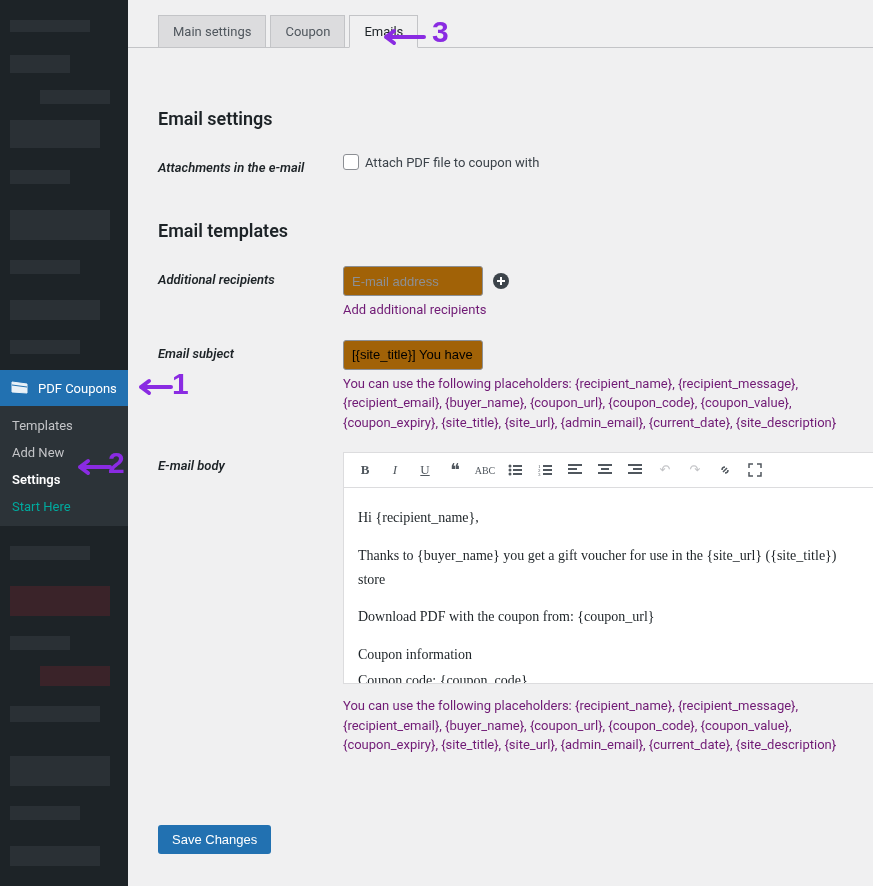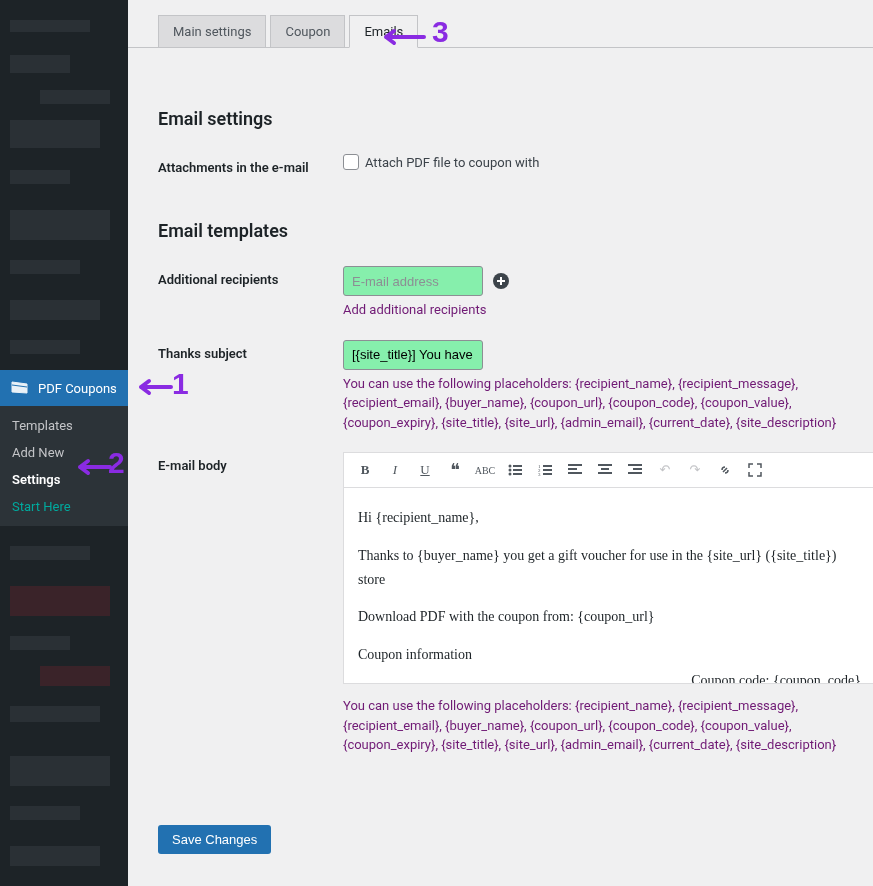--- a/index.html
+++ b/index.html
@@ -139,20 +139,21 @@
       align-items: flex-start;
       margin-bottom: 20px;
     }
     .form-label {
       width: 185px;
       flex-shrink: 0;
       font-size: 13px;
       font-weight: 600;
       color: #1d2327;
       padding-top: 6px;
+      font-style: italic;
     }
     .form-field {
       flex: 1;
     }
     .checkbox-wrap {
       display: flex;
       align-items: center;
       gap: 6px;
     }
     .checkbox {
@@ -166,21 +167,21 @@
       font-size: 13px;
       color: #3c434a;
     }
     .text-input {
       width: 140px;
       padding: 4px 8px;
       border: 1px solid #8c8f94;
       border-radius: 3px;
       font-size: 13px;
       height: 30px;
-      background: #86efac;
+      background: #a16207;
     }
     .text-input::placeholder { color: #8c8f94; }
     .add-btn {
       width: 24px;
       height: 24px;
       display: inline-flex;
       align-items: center;
       justify-content: center;
       margin-left: 6px;
       cursor: pointer;
@@ -353,21 +354,21 @@
                 <circle cx="9" cy="9" r="8" fill="#3c434a"></circle>
                 <path d="M9 5 V13 M5 9 H13" stroke="#fff" stroke-width="2"></path>
               </svg>
           </span>
         </div>
         <div class="help-text">Add additional recipients</div>
       </div>
     </div>
 
     <div class="form-row">
-      <div class="form-label">Thanks subject</div>
+      <div class="form-label">Email subject</div>
       <div class="form-field">
         <input type="text" class="text-input" value="[{site_title}] You have recei" style="">
         <div class="help-text">You can use the following placeholders: {recipient_name}, {recipient_message}, {recipient_email}, {buyer_name}, {coupon_url}, {coupon_code}, {coupon_value}, {coupon_expiry}, {site_title}, {site_url}, {admin_email}, {current_date}, {site_description}</div>
       </div>
     </div>
 
     <div class="form-row">
       <div class="form-label">E-mail body</div>
       <div class="form-field">
         <div class="editor">
@@ -429,21 +430,21 @@
               <svg width="14" height="14" viewBox="0 0 14 14">
                   <path d="M1 5 V1 H5 M9 1 H13 V5 M13 9 V13 H9 M5 13 H1 V9" stroke="#50575e" stroke-width="1.5" fill="none"></path>
                 </svg>
             </span>
           </div>
           <div class="editor-body">
             <p>Hi {recipient_name},</p>
             <p>Thanks to {buyer_name} you get a gift voucher for use in the {site_url} ({site_title}) store</p>
             <p>Download PDF with the coupon from: {coupon_url}</p>
             <p style="margin-bottom:2px;">Coupon information</p>
-            <p style="margin-bottom:2px;text-align:right;">Coupon code: {coupon_code}</p>
+            <p style="margin-bottom:2px;">Coupon code: {coupon_code}</p>
 
           </div>
         </div>
         <div class="help-text" style="margin-top:12px;">You can use the following placeholders: {recipient_name}, {recipient_message}, {recipient_email}, {buyer_name}, {coupon_url}, {coupon_code}, {coupon_value}, {coupon_expiry}, {site_title}, {site_url}, {admin_email}, {current_date}, {site_description}</div>
       </div>
     </div>
 
     <button class="save-btn">Save Changes</button>
   </div>
 </div>

